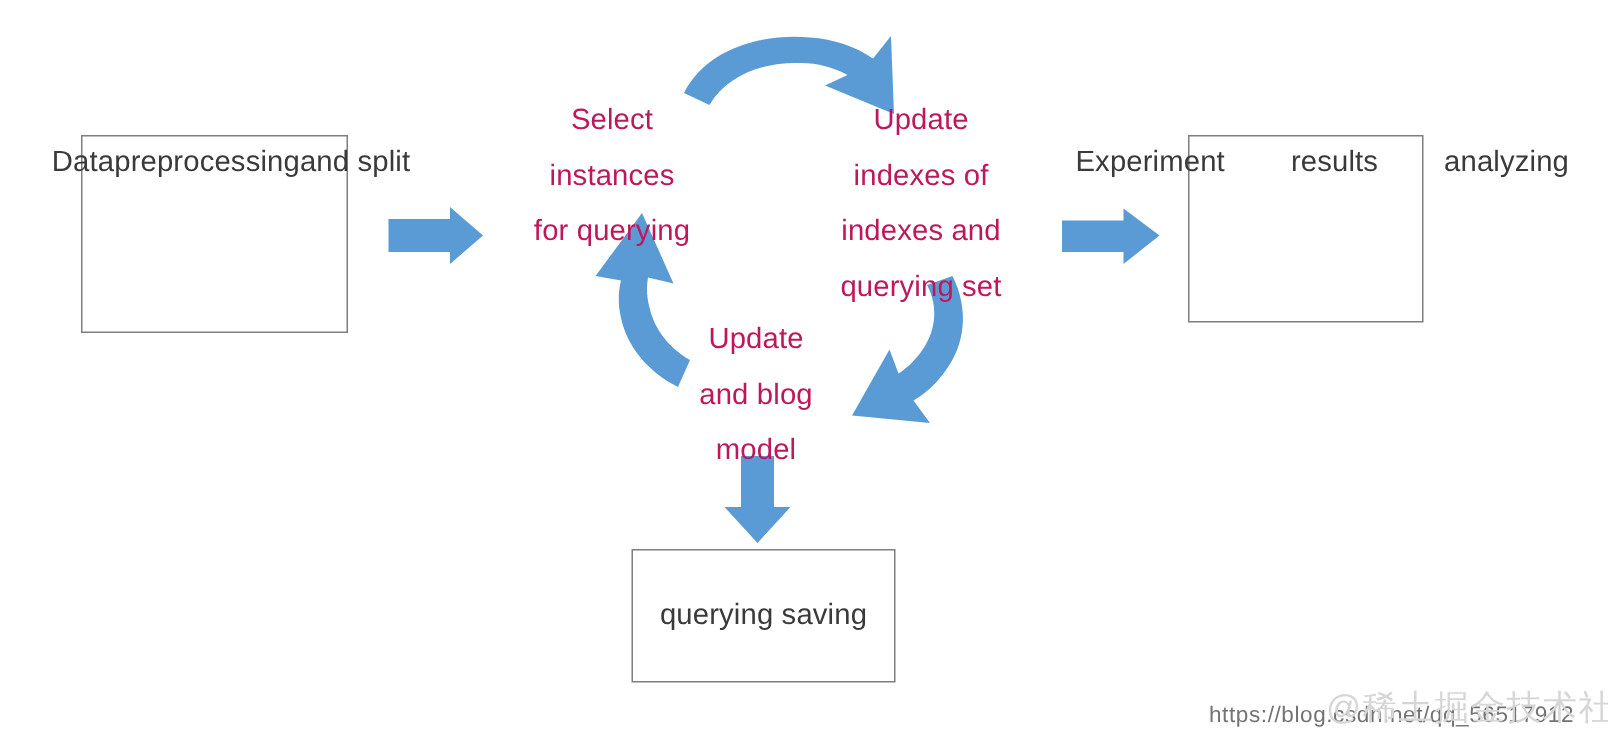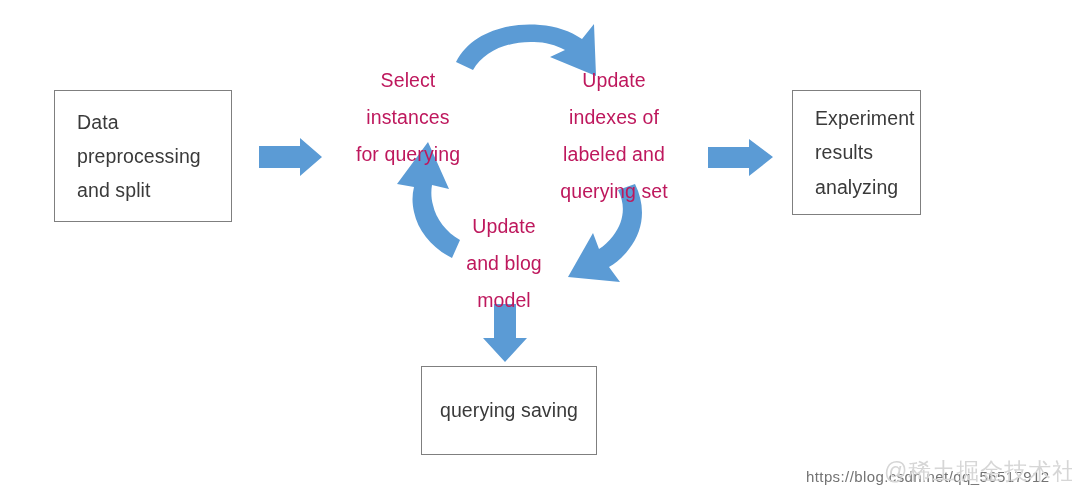--- a/index.html
+++ b/index.html
@@ -16,32 +16,32 @@
     font-family: "Liberation Sans", sans-serif;
   }
 
   
   .proc-box {
     position: absolute;
     box-sizing: border-box;
     border: 1.6px solid #7f7f7f;
     background: #ffffff;
     display: flex;
-    flex-direction: column;
+    flex-direction: row;
     justify-content: center;
     color: #3a3a3a;
     font-size: 19.5px;
     line-height: 1.75;
     letter-spacing: 0.1px;
     padding-left: 22px;
   }
   .proc-box .ln { white-space: nowrap; }
 
   #box-preprocess { left: 54px;  top: 90px;  width: 178px; height: 132px; }
-  #box-experiment { left: 792px; top: 90px;  width: 129px; height: 125px; }
+  #box-experiment { left: 792px; top: 90px;  width: 157px; height: 125px; gap: 44px; }
   #box-intermediate {
     left: 421px; top: 366px; width: 176px; height: 89px;
     padding-left: 0;
     align-items: center;
     text-align: center;
   }
 
   
   .cycle-label {
     position: absolute;
@@ -166,21 +166,21 @@
 
   <div class="cycle-label" id="label-select">
     <div>Select</div>
     <div>instances</div>
     <div>for querying</div>
   </div>
 
   <div class="cycle-label" id="label-update-idx">
     <div>Update</div>
     <div>indexes of</div>
-    <div>labeled and</div>
+    <div>indexes and</div>
     <div>querying set</div>
   </div>
 
   <div class="cycle-label" id="label-update-model">
     <div>Update</div>
     <div>and blog</div>
     <div>model</div>
   </div>
 
   <div id="watermark">

